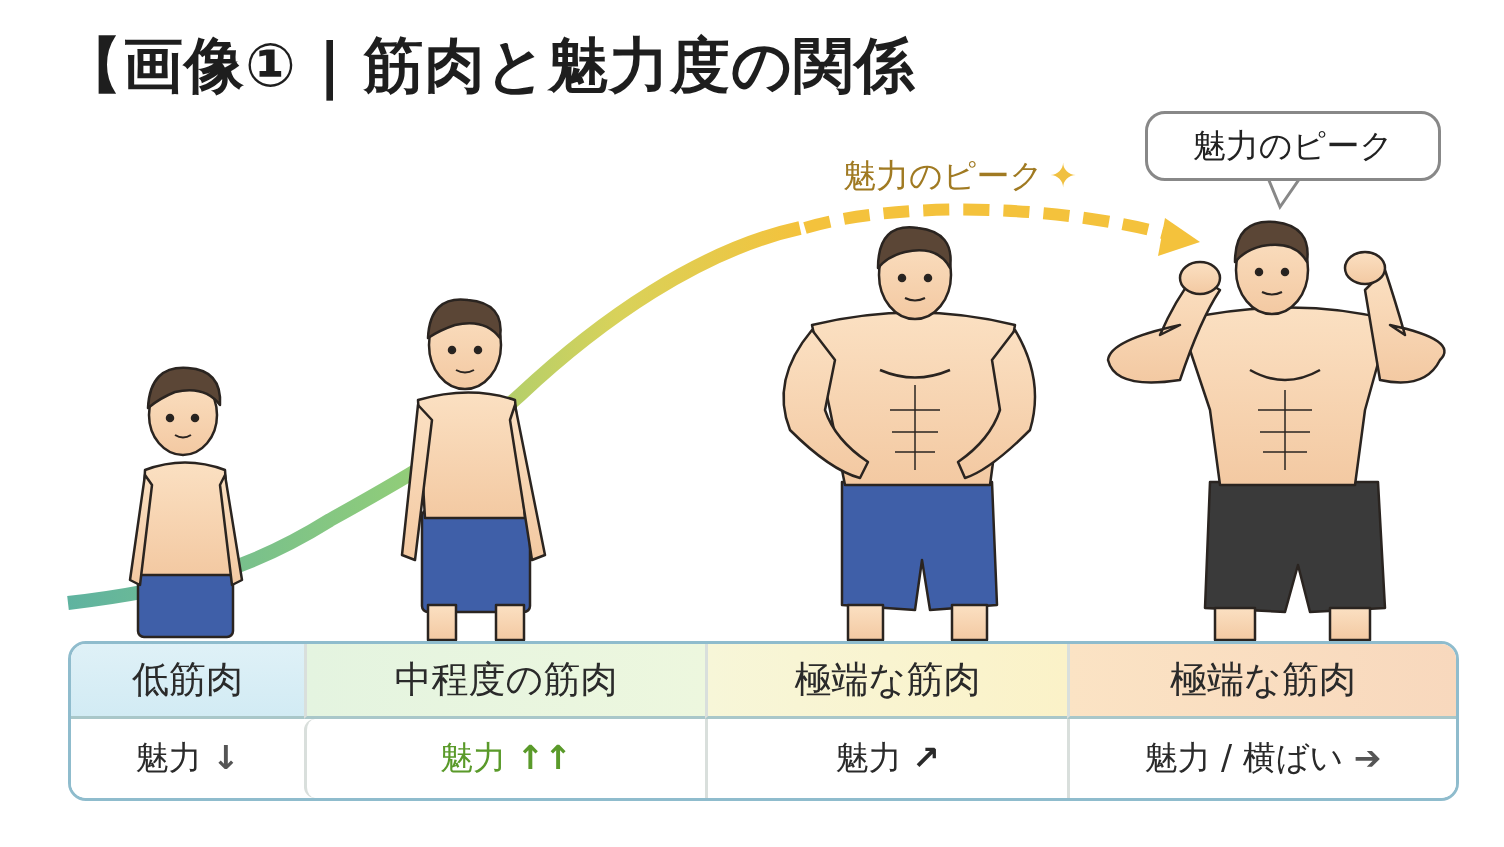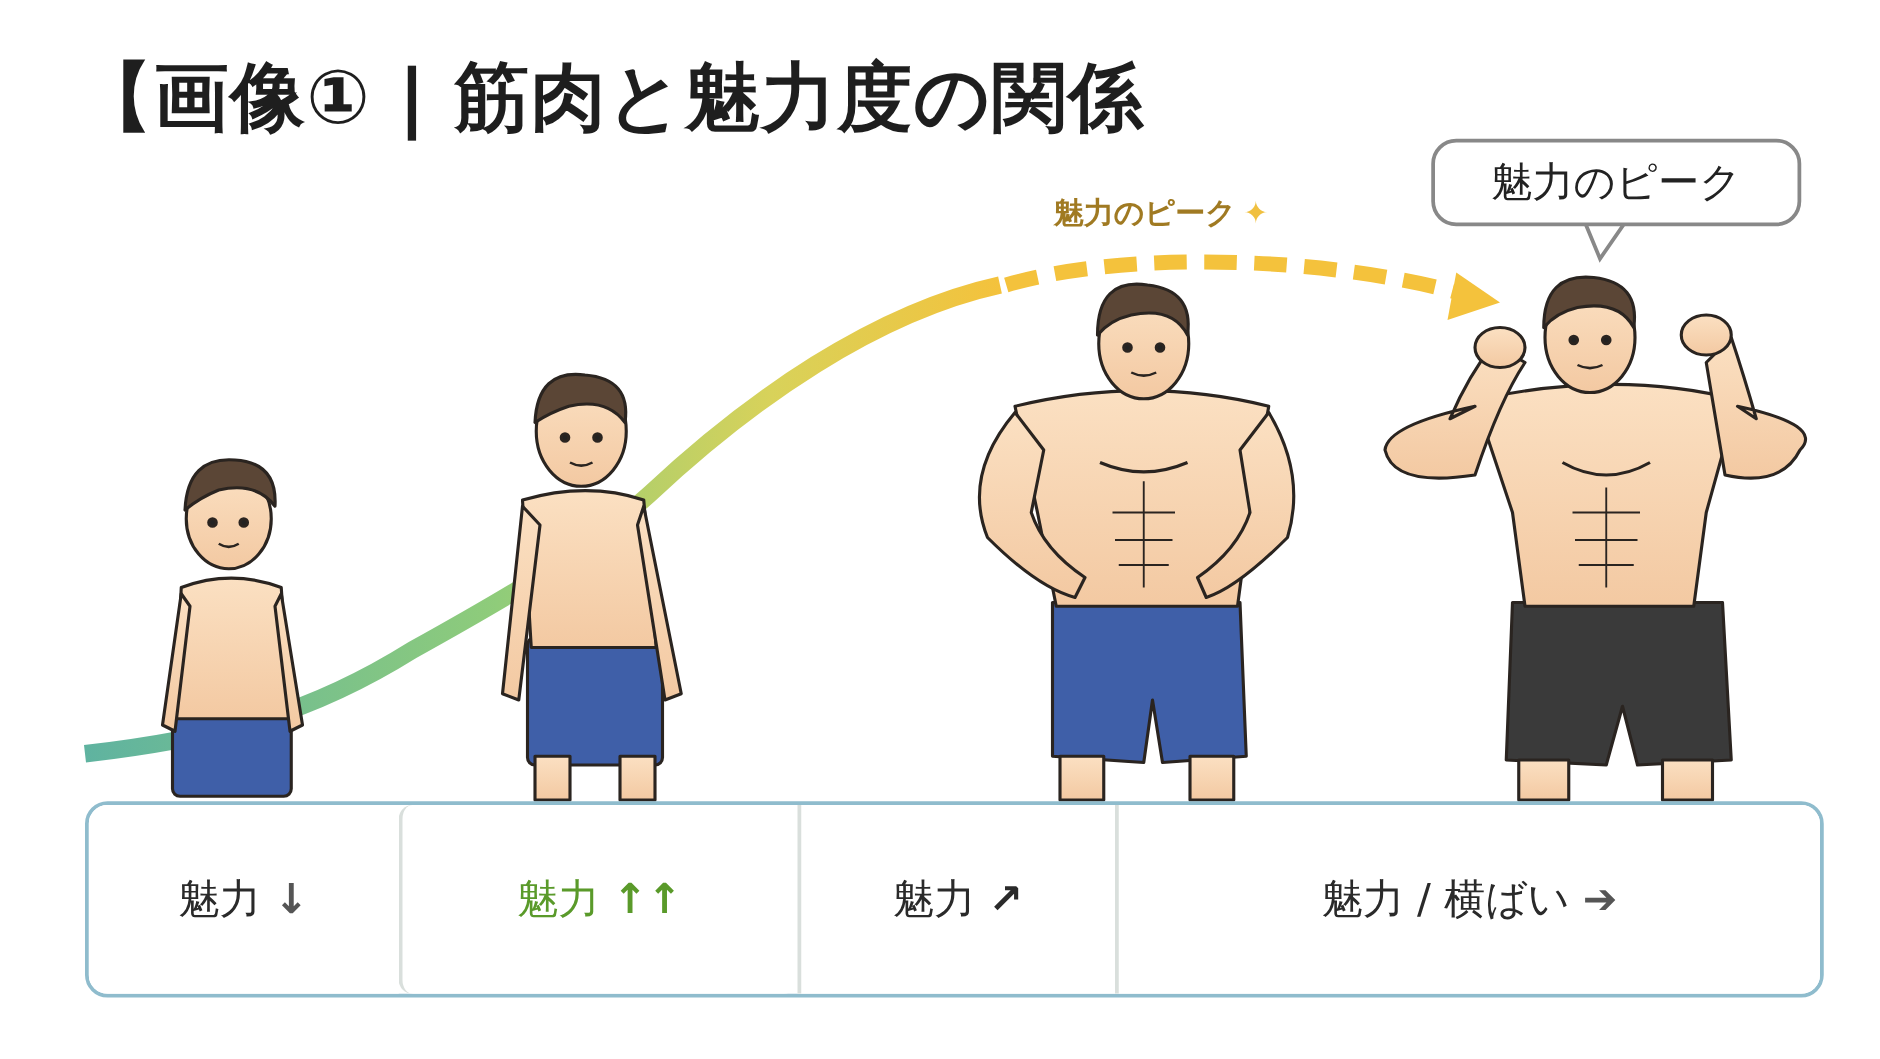--- a/index.html
+++ b/index.html
@@ -1,21 +1,21 @@
 <!DOCTYPE html>
 <html><head>
 <meta charset="utf-8">
 <style>
   html, body { margin:0; padding:0; background:#ffffff; }
   body { width:1504px; height:847px; position:relative; overflow:hidden;
          font-family:"DejaVu Sans","Liberation Sans",sans-serif; color:#222; }
-  .title { position:absolute; left:62px; top:38px; font-size:60px; font-weight:bold;
+  .title { position:absolute; left:62px; top:25px; font-size:60px; font-weight:bold;
            letter-spacing:1px; color:#1e1e1e; line-height:80px; white-space:nowrap; }
   .stage { position:absolute; left:0; top:0; width:1504px; height:847px; }
-  .peak-label { position:absolute; left:843px; top:154px; font-size:24px; font-weight:bold;
+  .peak-label { position:absolute; left:843px; top:154px; font-size:33px; font-weight:normal;
                 color:#a07a22; white-space:nowrap; }
   .peak-label .spark { color:#f0c040; margin-left:6px; }
   .bubble { position:absolute; left:1145px; top:111px; width:296px; height:70px;
             border:3px solid #888; border-radius:20px; background:#fff;
             display:flex; align-items:center; justify-content:center;
             font-size:33px; color:#222; box-sizing:border-box; }
   table.cmp { position:absolute; left:68px; top:641px; width:1391px; height:157px;
               border-collapse:separate; border-spacing:0; border-radius:18px;
               overflow:hidden; border:3px solid #8fbccd; }
   .cmp td { text-align:center; vertical-align:middle; box-sizing:border-box; }
@@ -128,20 +128,26 @@
 <div class="peak-label">
   <span>魅力のピーク</span><span class="spark">✦</span>
 </div>
 
 <div class="bubble">
   <span>魅力のピーク</span>
 </div>
 
 <table class="cmp">
   <tbody>
+      <tr class="head">
+    <td class="c1h">低筋肉</td>
+    <td class="c2h">中程度の筋肉</td>
+    <td class="c3h">極端な筋肉</td>
+    <td class="c4h">極端な筋肉</td>
+  </tr>
   <tr class="body">
     <td>
       <span>魅力</span>
       <span class="arrow-sym" style="color:#555">↓</span>
     </td>
     <td class="green">
       <span>魅力</span>
       <span class="arrow-sym">↑↑</span>
     </td>
     <td>

